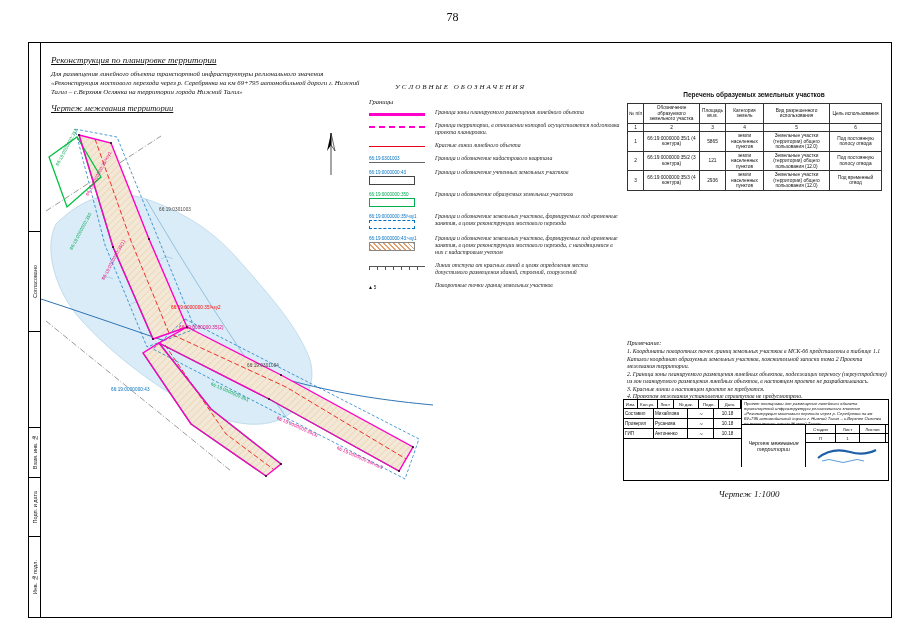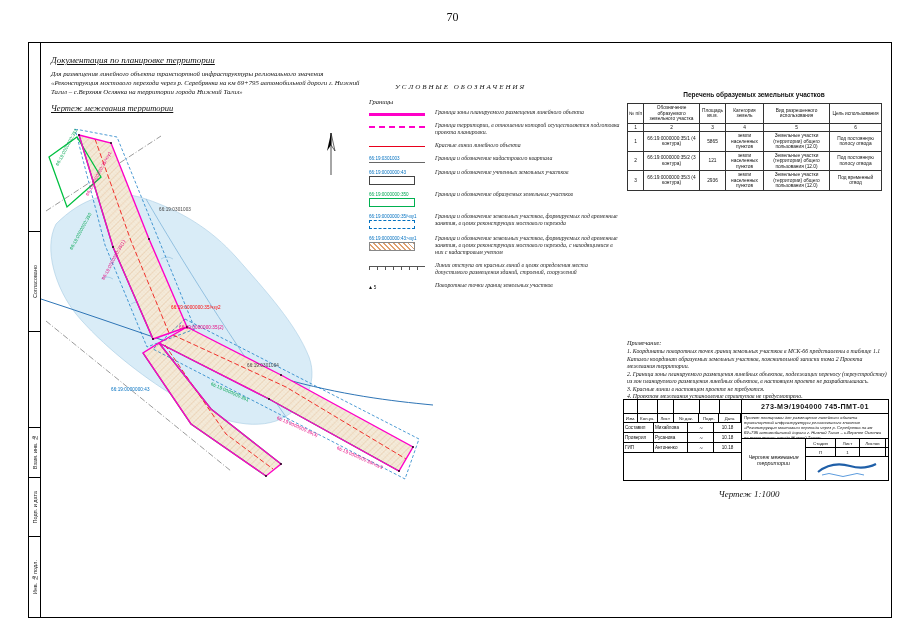--- a/index.html
+++ b/index.html
@@ -76,21 +76,21 @@
   .tb-stagecol{width:82px;display:flex;flex-direction:column;}
   .tb-stage{height:9px;border-bottom:0.6px solid #000;}
   .tb-logo{flex:1;display:flex;align-items:center;justify-content:center;}
 
   .scale-label{position:absolute;left:650px;top:446px;width:140px;text-align:center;
     font-family:"Liberation Serif",serif;font-style:italic;font-size:9px;}
 </style>
 </head>
 <body>
 
-<div class="page-number">70</div>
+<div class="page-number">78</div>
 
 <div class="sheet">
 
   <div class="side-col">
     <div class="side-seg" style="height:190px"></div>
     <div class="side-seg" style="height:100px">
         <span>Согласовано</span>
       </div>
     <div class="side-seg" style="height:96px"></div>
     <div class="side-seg" style="height:50px">
@@ -98,21 +98,21 @@
       </div>
     <div class="side-seg" style="height:60px">
         <span>Подп. и дата</span>
       </div>
     <div class="side-seg" style="height:80px">
         <span>Инв. № подл.</span>
       </div>
   </div>
 
   <div class="doc-header">
-    <div class="doc-title">Документация по планировке территории</div>
+    <div class="doc-title">Реконструкция по планировке территории</div>
     <div class="doc-intro">Для размещения линейного объекта транспортной инфраструктуры регионального значения «Реконструкция мостового перехода через р. Серебрянка на км 69+795 автомобильной дороги г. Нижний Тагил – с.Верхняя Ослянка на территории города Нижний Тагил»</div>
     <div class="doc-sub">Чертеж межевания территории</div>
   </div>
 
   <div class="map-area">
     <svg width="392" height="386" viewBox="0 0 392 386">
       <defs>
         <pattern id="hatchP" width="5" height="5" patternUnits="userSpaceOnUse" patternTransform="rotate(45)">
           <rect width="5" height="5" fill="#f6e9d6"></rect>
           <line x1="0" y1="0" x2="0" y2="5" stroke="#dd9a66" stroke-width="0.8"></line>
@@ -329,31 +329,20 @@
     <div id="notes-lines">
         <div class="note-line">1. Координаты поворотных точек границ земельных участков в МСК-66 представлены в таблице 1.1 Каталог координат образуемых земельных участков, пояснительной записки тома 2 Проекта межевания территории.</div>
         <div class="note-line">2. Граница зоны планируемого размещения линейных объектов, подлежащих переносу (переустройству) из зон планируемого размещения линейных объектов, в настоящем проекте не разрабатывалась.</div>
         <div class="note-line">3. Красные линии в настоящем проекте не требуются.</div>
         <div class="note-line">4. Проектом межевания установление сервитутов не предусмотрено.</div>
         <div class="note-line">5. Участки реконструкции расположены на землях населенных пунктов, земли лесного фонда отсутствуют.</div>
       </div>
   </div>
 
   <div class="title-block">
-    <div class="tb-top">
-      <div class="tb-cells" id="tb-empty-cells">
-          <div style="width:14px"></div>
-          <div style="width:20px"></div>
-          <div style="width:16px"></div>
-          <div style="width:26px"></div>
-          <div style="width:20px"></div>
-          <div style="width:22px"></div>
-        </div>
-      <div class="tb-docnum">273-МЭ/1904000 745-ПМТ-01</div>
-    </div>
     <div class="tb-mid">
       <div class="tb-left">
         <div class="tb-cells tb-colhead" id="tb-colhead">
             <div style="width:14px">Изм.</div>
             <div style="width:20px">Кол.уч.</div>
             <div style="width:16px">Лист</div>
             <div style="width:26px">№ док.</div>
             <div style="width:20px">Подп.</div>
             <div style="width:22px">Дата</div>
           </div>

